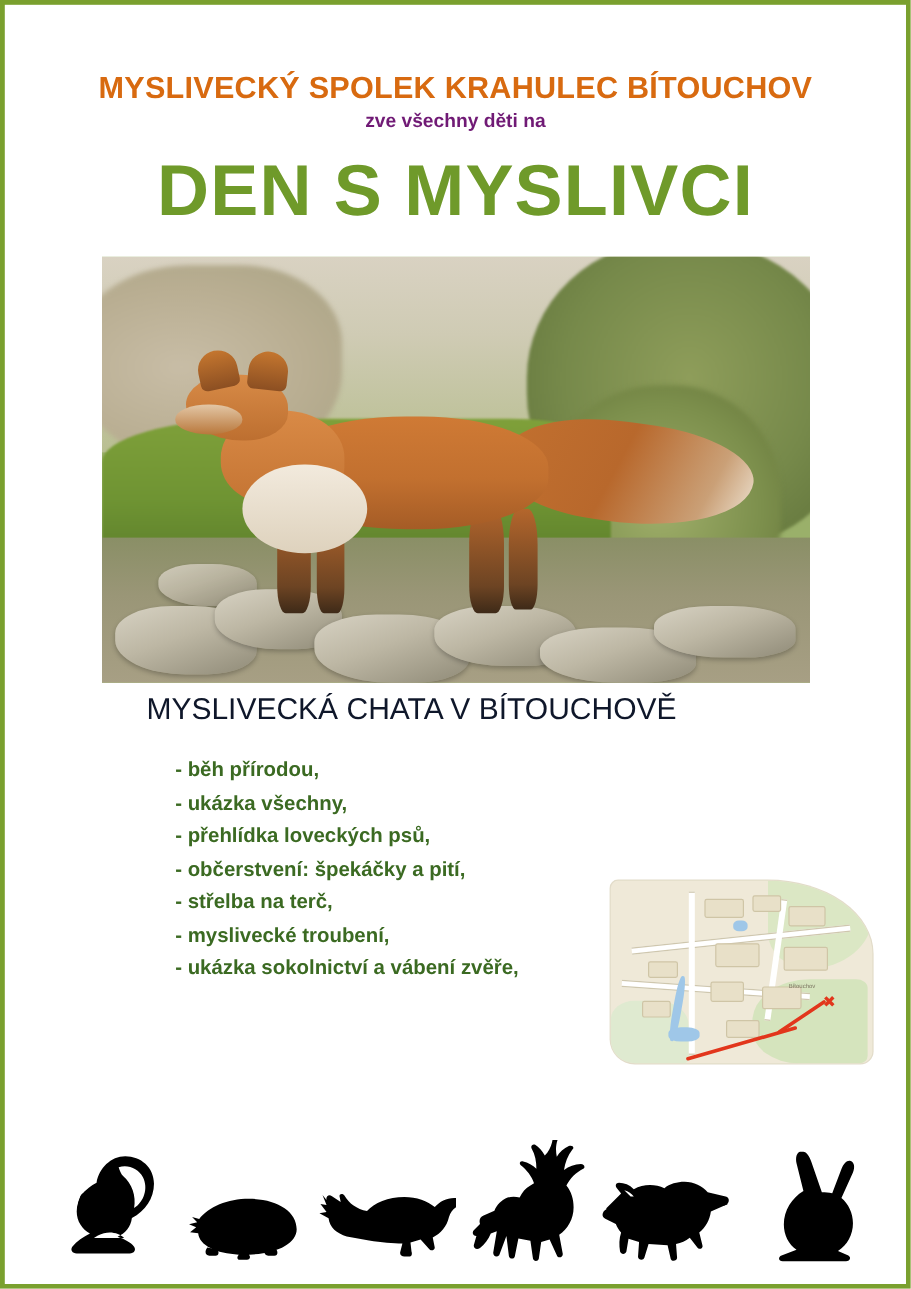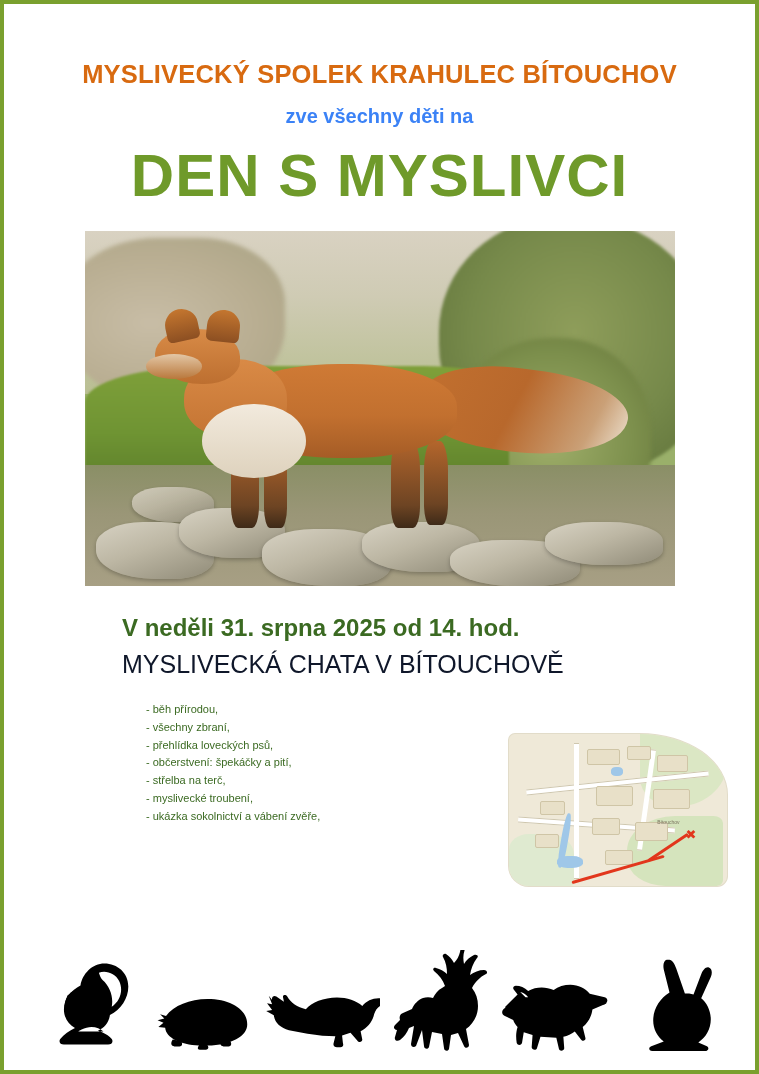--- a/index.html
+++ b/index.html
@@ -35,24 +35,24 @@
     color: #d86a10;
     font-weight: bold;
     font-size: 25.5px;
     letter-spacing: 0.2px;
     margin-top: 16px;
     white-space: nowrap;
   }
 
   .invite-line {
     text-align: center;
-    color: #3b82f6;
-    font-weight: bold;
-    font-size: 20px;
-    margin-top: 16px;
+    color: #701a75;
+    font-weight: bold;
+    font-size: 16px;
+    margin-top: 4px;
   }
 
   .main-title {
     text-align: center;
     color: #6f9a2a;
     font-weight: bold;
     font-size: 60px;
     letter-spacing: 1px;
     margin-top: 16px;
     line-height: 1.05;
@@ -195,23 +195,24 @@
     font-weight: bold;
     font-size: 15.5px;
   }
   .program-list {
     margin: 10px 0 0 0;
     padding: 0;
     list-style: none;
   }
   .program-list li {
     color: #3b6a22;
-    font-size: 11px;
+    font-size: 17px;
     line-height: 1.62;
     margin-left: 18px;
+    font-weight: bold;
   }
 
   
   .map-wrap {
     position: absolute;
     right: 28px;
     top: 730px;
     width: 218px;
     height: 152px;
   }
@@ -330,27 +331,26 @@
           <div class="fox-neck"></div>
           <div class="fox-chest"></div>
           <div class="fox-head"></div>
           <div class="fox-ear1"></div>
           <div class="fox-ear2"></div>
           <div class="fox-snout"></div>
         </div>
       </div>
     </div>
 
-    <div class="date-line">V neděli 31. srpna 2025 od 14. hod.</div>
     <div class="place-line">MYSLIVECKÁ CHATA V BÍTOUCHOVĚ</div>
 
     <div class="program-block">
       <ul class="program-list">
         <li>- běh přírodou,</li>
-        <li>- všechny zbraní,</li>
+        <li>- ukázka všechny,</li>
         <li>- přehlídka loveckých psů,</li>
         <li>- občerstvení: špekáčky a pití,</li>
         <li>- střelba na terč,</li>
         <li>- myslivecké troubení,</li>
         <li>- ukázka sokolnictví a vábení zvěře,</li>
       </ul>
     </div>
 
   </div>
 

